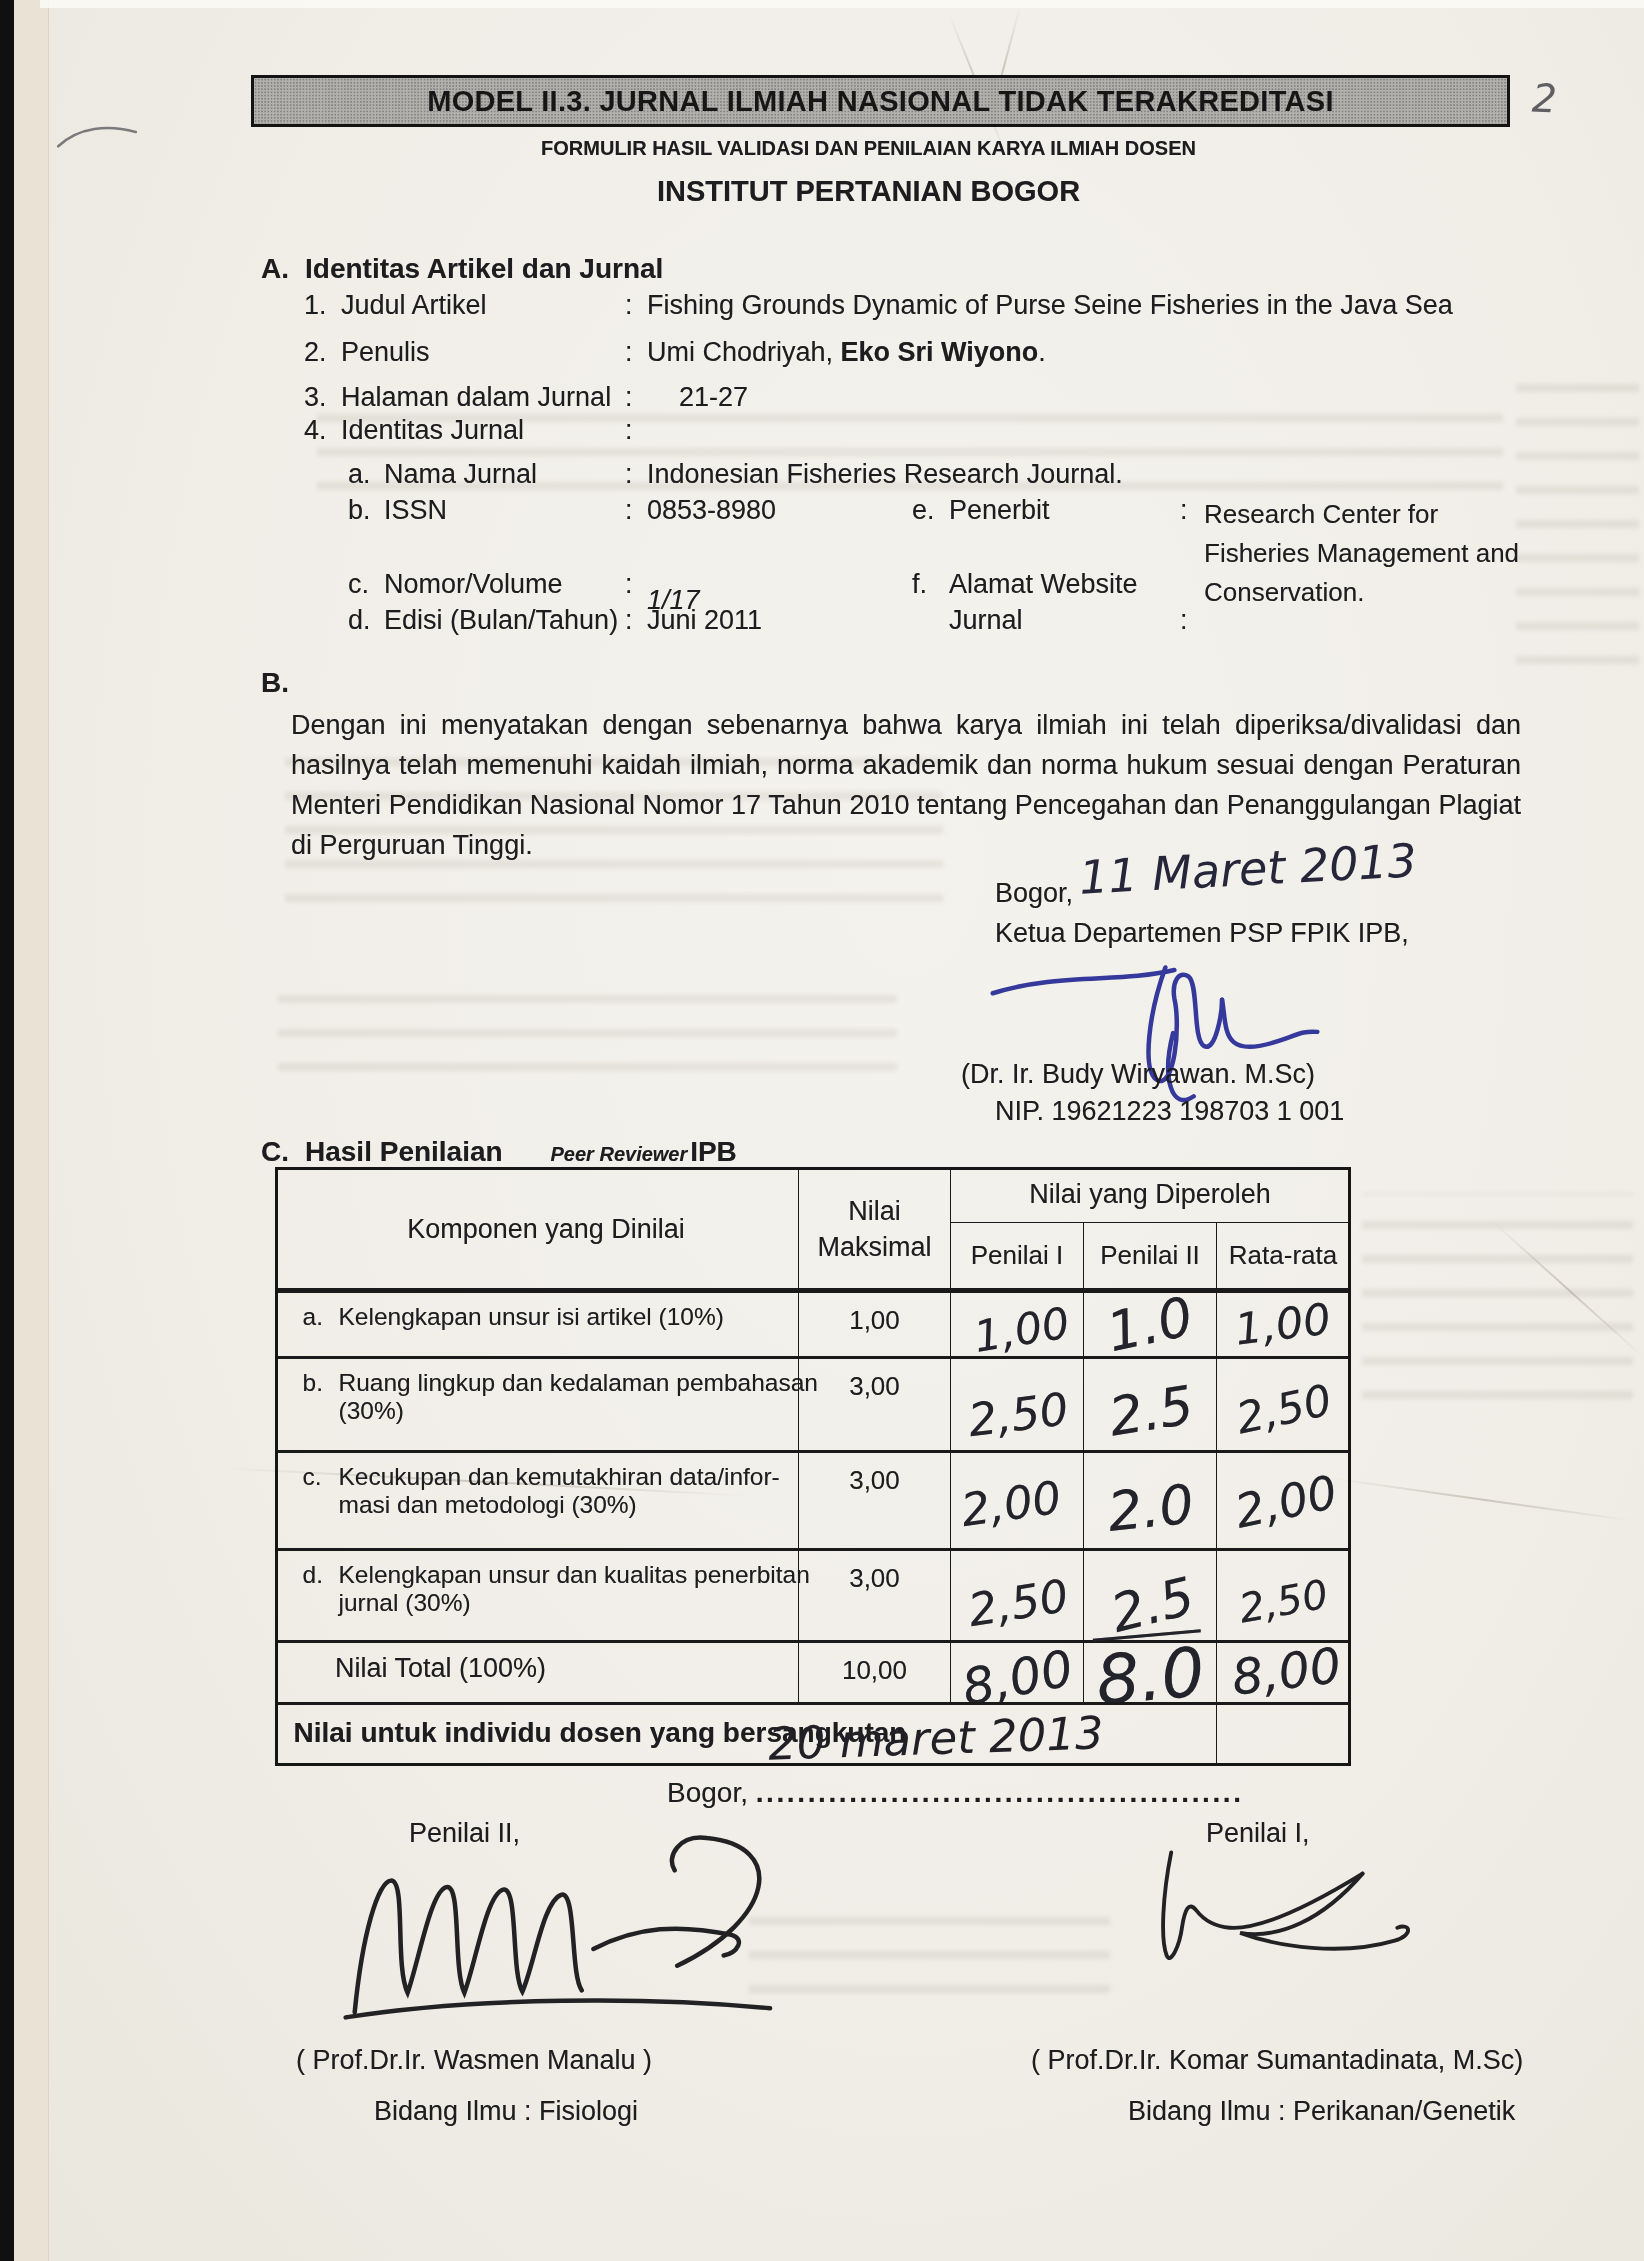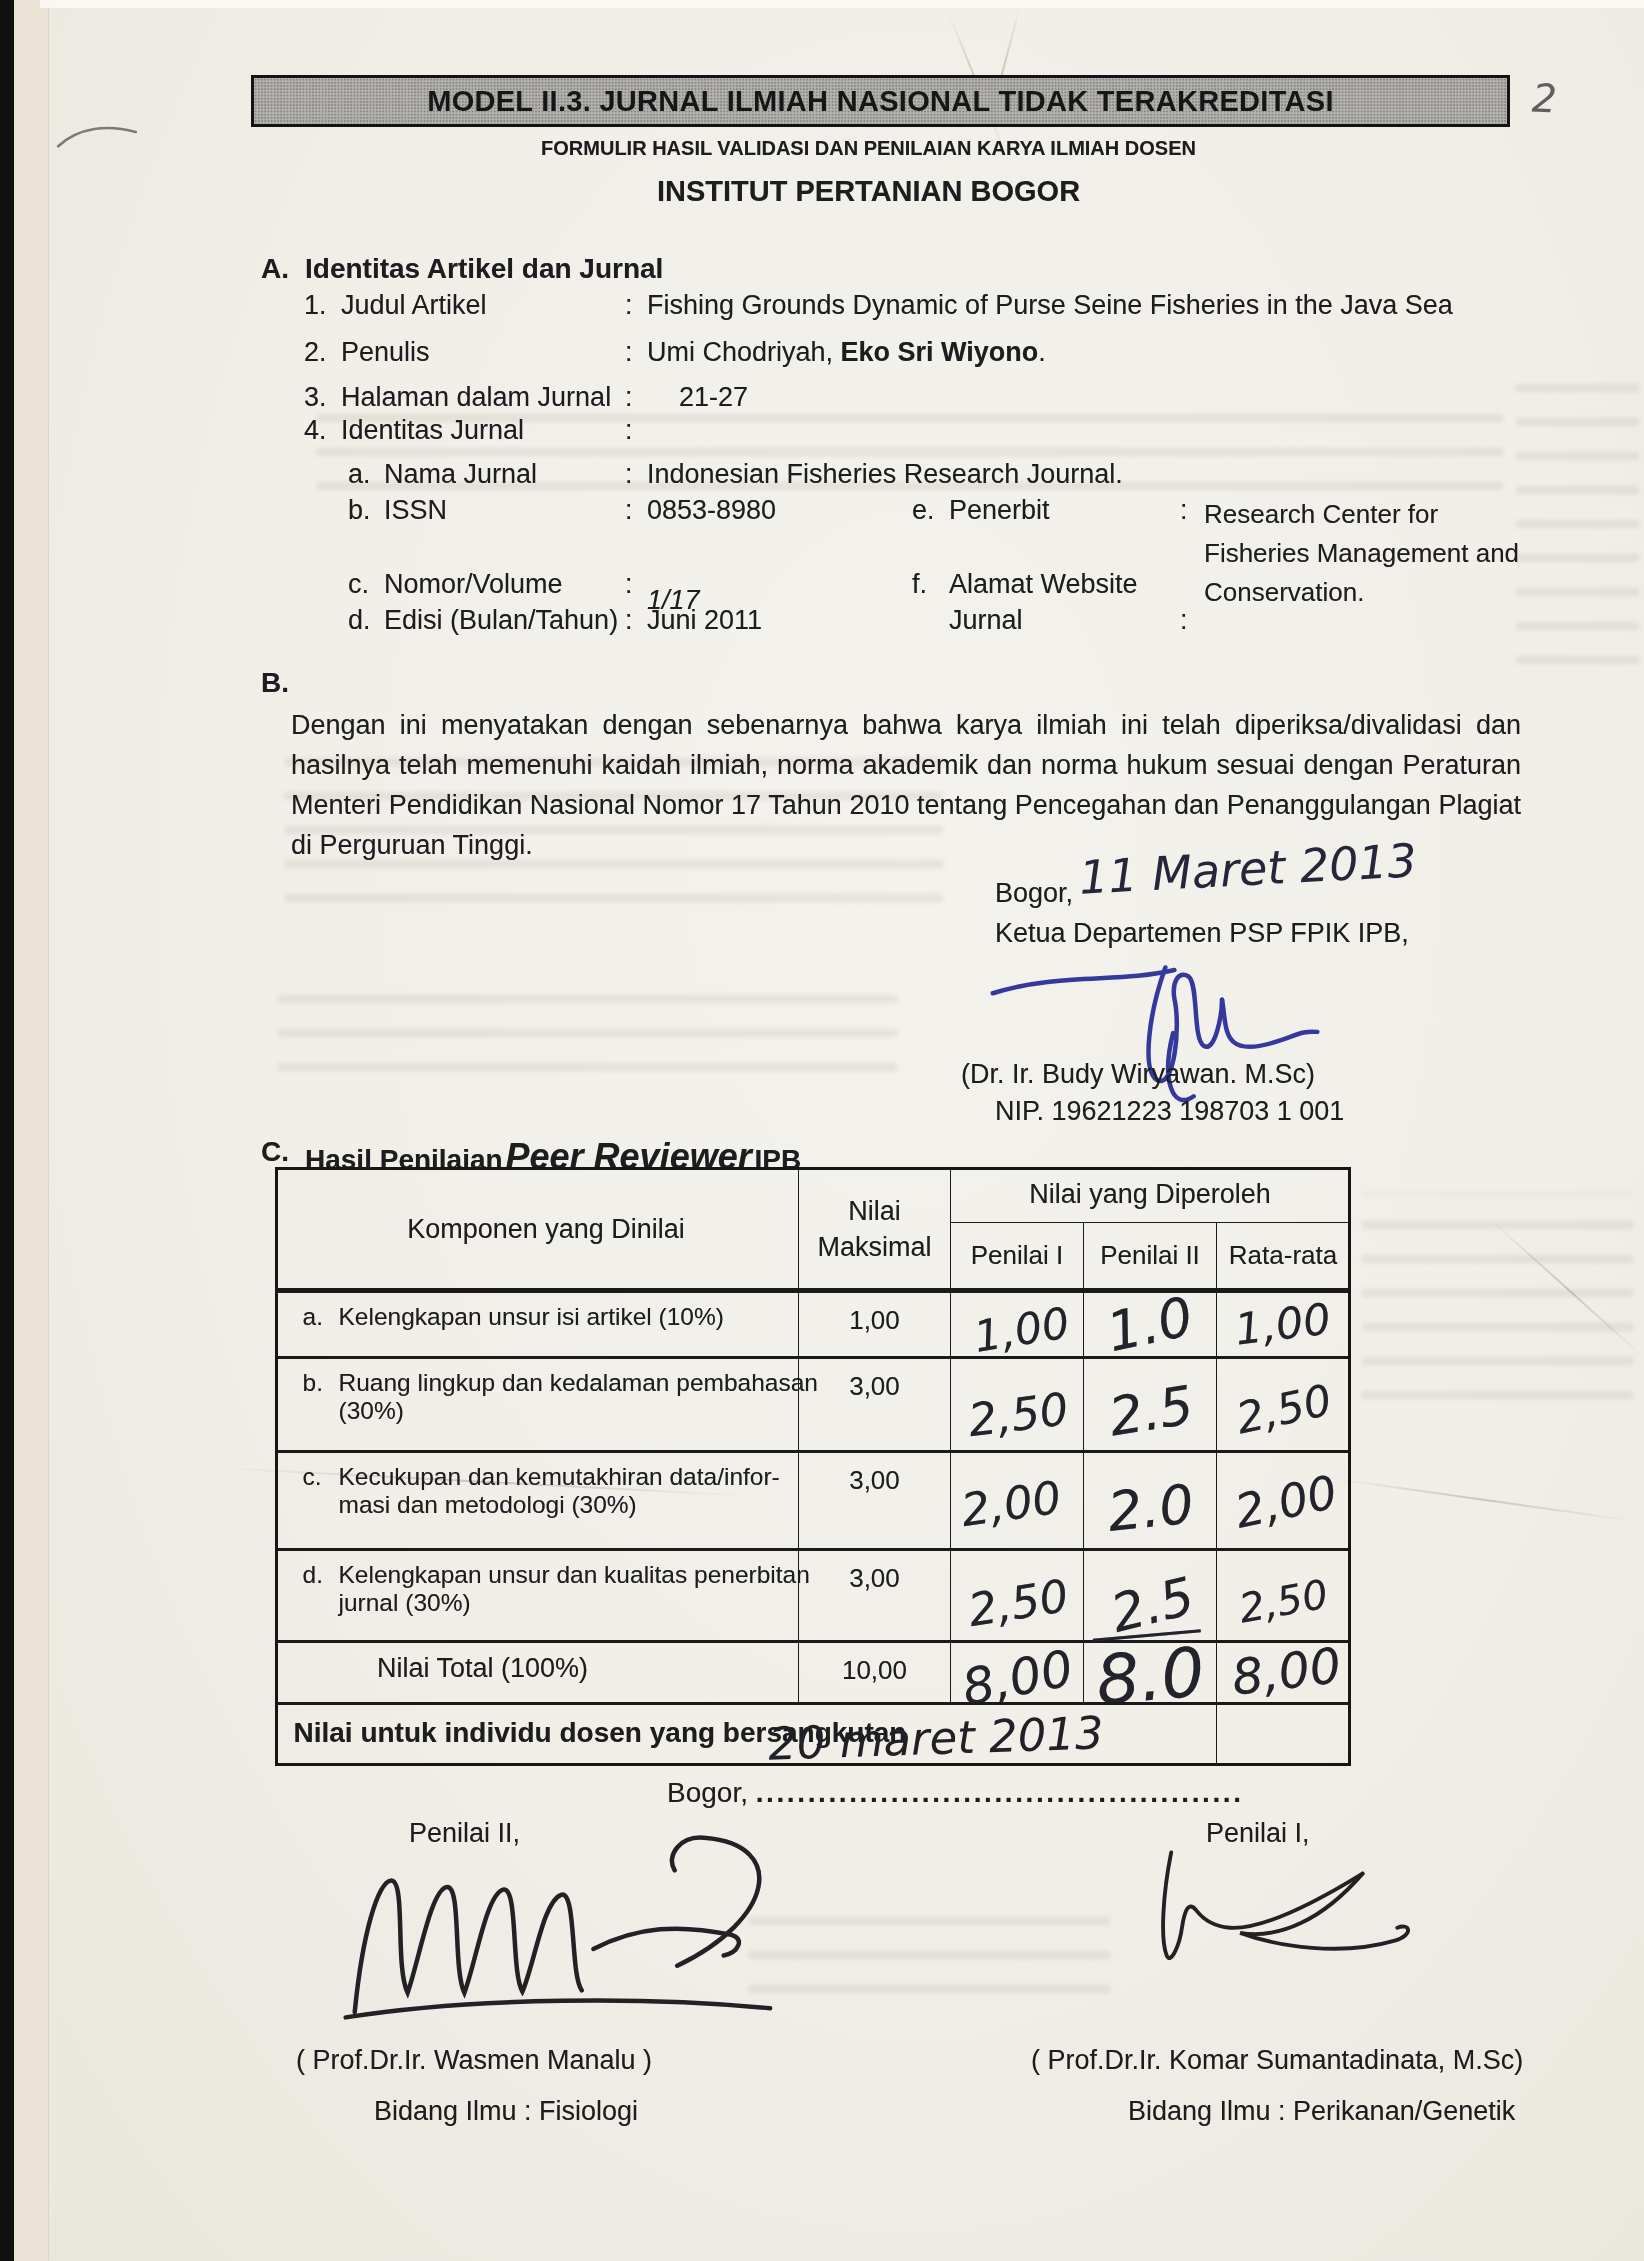--- a/index.html
+++ b/index.html
@@ -36,21 +36,21 @@
   .nt{border-top:none;}
   .t6{border-top-width:3.9px;}
   .t8{border-top-width:5.2px;}
   .c-komp{display:flex;align-items:center;justify-content:center;font-size:27px;}
   .c-max2{display:flex;align-items:center;justify-content:center;text-align:center;font-size:27px;line-height:1.35;white-space:normal;padding:0 19.3px;}
   .c-group{display:flex;align-items:flex-start;justify-content:center;padding-top:9px;font-size:27px;}
   .c-sub{display:flex;align-items:center;justify-content:center;font-size:26px;}
   .c-label{font-size:24.5px;padding:10.3px 9px 6.4px 24.5px;white-space:nowrap;}
   .c-label .pref{display:inline-block;width:36px;}
   .c-label .l2{padding-left:36px;}
-  .c-label.tot{padding-left:99px;}
+  .c-label.tot{padding-left:57px;}
   .c-max{display:flex;align-items:flex-start;justify-content:center;padding-top:11.6px;font-size:26px;}
   .c-hw{display:flex;align-items:center;justify-content:center;}
   .c-foot{font-weight:bold;font-size:28px;display:flex;align-items:flex-start;padding:11.6px 0 0 15.5px;}
   .hw-a1{font-size:43px;transform:rotate(-9deg) translate(3.9px,6.4px);}
   .hw-a2{font-size:54px;transform:rotate(-12deg);}
   .hw-a3{font-size:43px;transform:rotate(-7deg);}
   .hw-b1{font-size:45px;transform:rotate(-7deg) translate(0,10.3px);}
   .hw-b2{font-size:53px;transform:rotate(-9deg) translate(0,6.4px);}
   .hw-b3{font-size:43px;transform:rotate(-12deg) translate(0,5.2px);}
   .hw-c1{font-size:45px;transform:rotate(-8deg) translate(-6.4px,2.6px);}
@@ -169,21 +169,21 @@
         <path d="M298,140 C280,210 296,262 330,238"></path>
       </g>
     </svg>
   </div>
   <div class="abs print" style="left:947px;top:1059px;">(Dr. Ir. Budy Wiryawan. M.Sc)</div>
   <div class="abs print" style="left:981px;top:1096px;">NIP. 19621223 198703 1 001</div>
 
   <div class="abs print b" style="left:247px;top:1136px;font-size:28px;">C.</div>
   <div class="abs" style="left:291px;top:1136px;">
     <span class="print b" style="font-size:28px;">Hasil Penilaian</span>
-    <span class="print b it" style="font-size:36px;">Peer Reviewer</span>
+    <span class="print b it" style="font-size:20px;margin-left:45px;">Peer Reviewer</span>
     <span class="print b" style="font-size:28px;">IPB</span>
   </div>
 
   <div class="ctable print">
     <div class="cell nl nt c-komp" style="grid-area:1/1/3/2;margin-left:16px;">
       <span>Komponen yang Dinilai</span>
     </div>
     <div class="cell nt c-max2" style="grid-area:1/2/3/3;">
       <span>Nilai Maksimal</span>
     </div>

